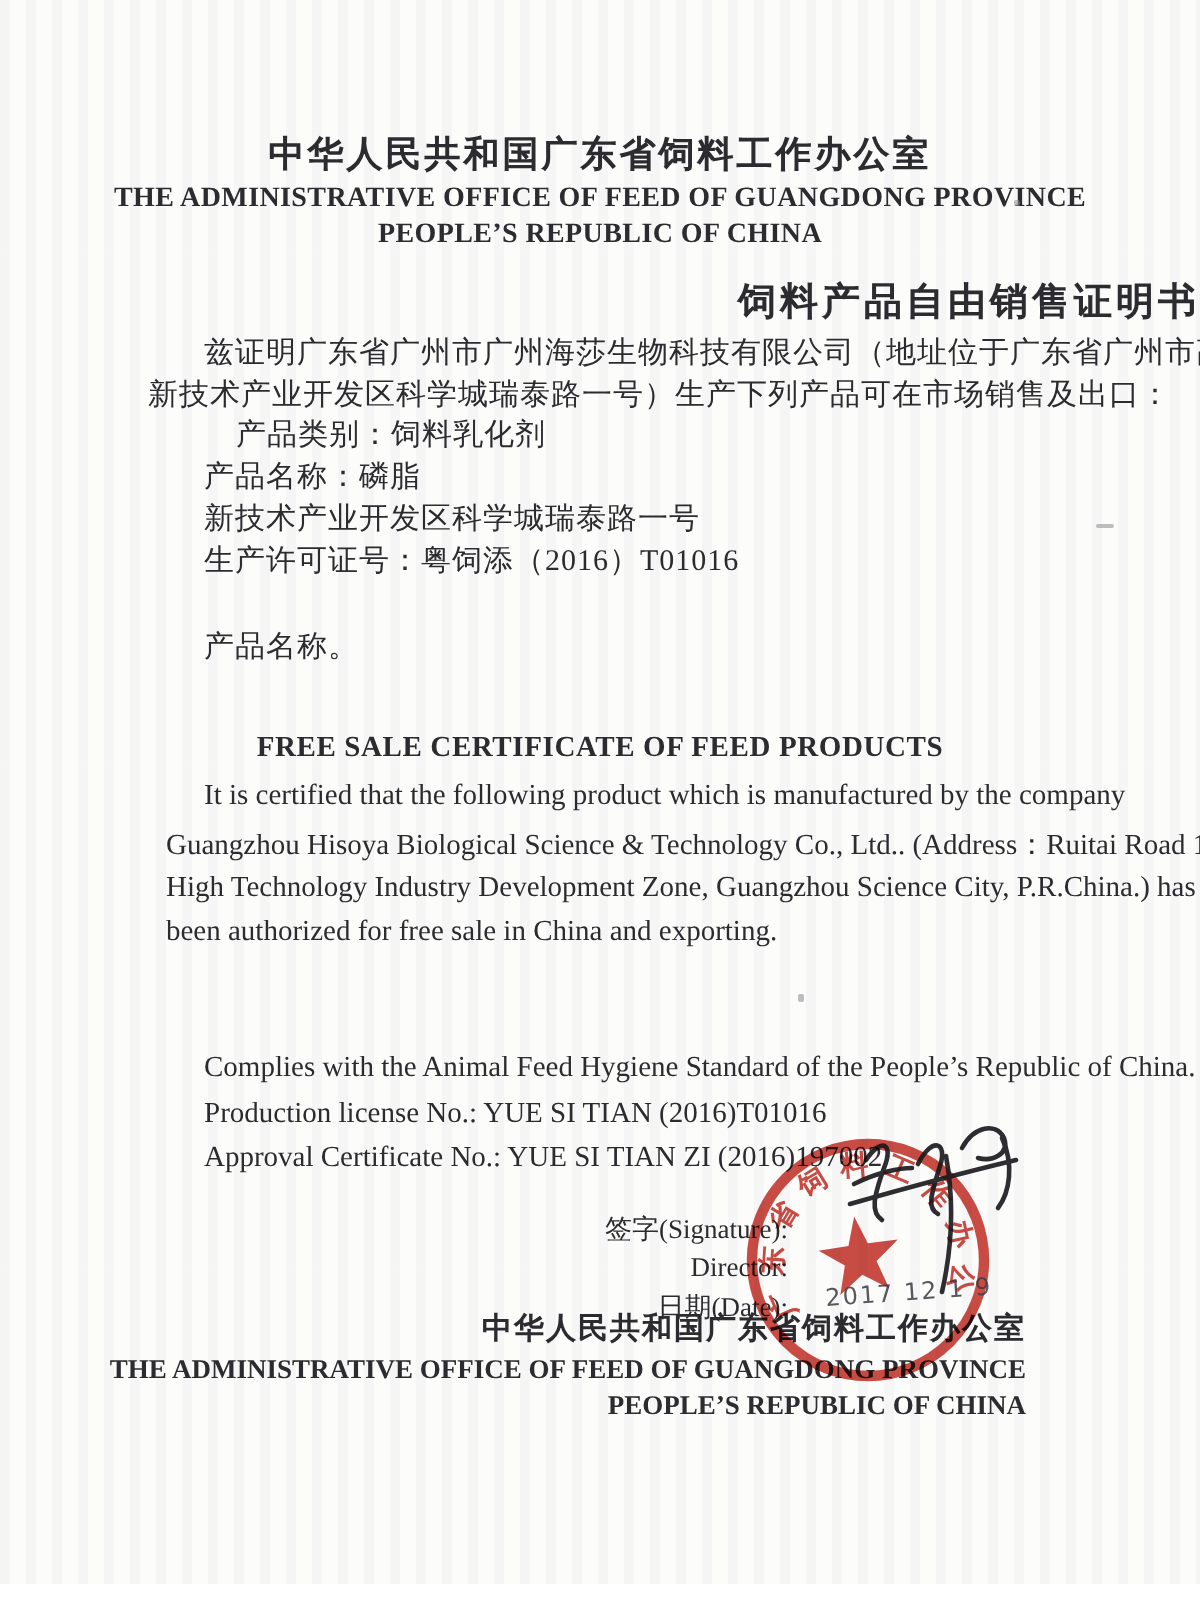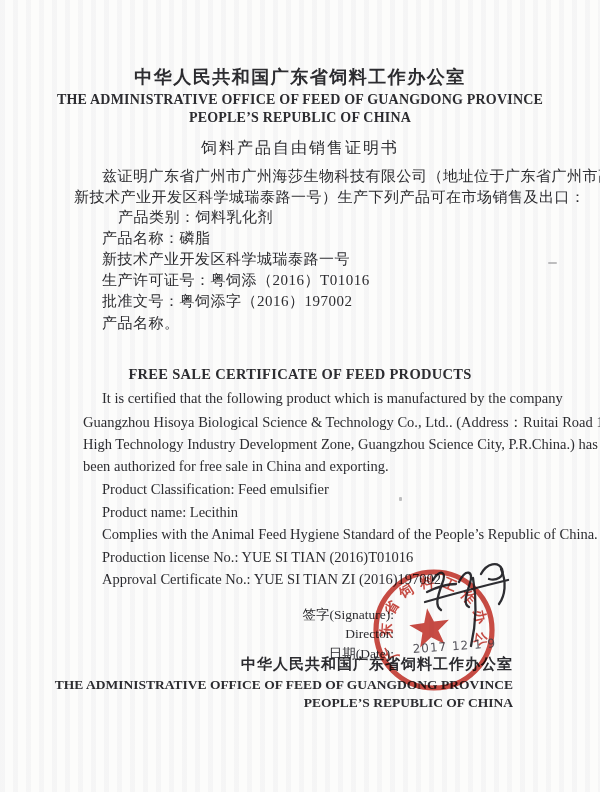--- a/index.html
+++ b/index.html
@@ -13,21 +13,21 @@
     overflow:hidden;
     font-family:"Liberation Serif","DejaVu Serif",serif;
     color:#2c2c30;
   }
   .line{position:absolute;white-space:nowrap;}
   .centered{left:0;right:0;text-align:center;}
   .zh{font-size:15px;letter-spacing:0.5px;}
   .en{font-size:14.5px;}
   .hdr-zh{font-size:18px;font-weight:bold;letter-spacing:1.5px;}
   .hdr-en{font-size:14px;font-weight:bold;letter-spacing:0.2px;}
-  .cert-zh{font-size:16px;font-weight:normal;letter-spacing:2px;}
+  .cert-zh{font-size:19px;font-weight:bold;letter-spacing:2px;text-align:right;}
   .cert-en{font-size:14.5px;font-weight:bold;letter-spacing:0.3px;}
   .sig-label{font-size:13.5px;text-align:right;}
   .ftr-zh{font-size:15px;font-weight:bold;letter-spacing:1px;text-align:right;}
   .ftr-en{font-size:13.5px;font-weight:bold;text-align:right;}
   .stamp-svg{position:absolute;left:355px;top:554px;mix-blend-mode:multiply;}
   .speck{position:absolute;background:#8a8a8e;opacity:0.55;border-radius:1px;}
 </style>
 </head>
 <body>
 
@@ -38,31 +38,28 @@
   <div class="line centered hdr-en" style="top:110px;">PEOPLE’S REPUBLIC OF CHINA</div>
 
   <div class="line centered cert-zh" style="top:138px;">饲料产品自由销售证明书</div>
 
   <div class="line zh" style="left:102px;top:167px;">兹证明广东省广州市广州海莎生物科技有限公司（地址位于广东省广州市高</div>
   <div class="line zh" style="left:74px;top:188px;">新技术产业开发区科学城瑞泰路一号）生产下列产品可在市场销售及出口：</div>
   <div class="line zh" style="left:102px;top:208px;margin-left:16px;">产品类别：饲料乳化剂</div>
   <div class="line zh" style="left:102px;top:229px;">产品名称：磷脂</div>
   <div class="line zh" style="left:102px;top:250px;">新技术产业开发区科学城瑞泰路一号</div>
   <div class="line zh" style="left:102px;top:271px;">生产许可证号：粤饲添（2016）T01016</div>
-  <div class="line zh" style="left:102px;top:292px;">批准文号：粤饲添字（2016）197002</div>
   <div class="line zh" style="left:102px;top:314px;">产品名称。</div>
 
   <div class="line centered cert-en" style="top:366px;">FREE SALE CERTIFICATE OF FEED PRODUCTS</div>
 
   <div class="line en" style="left:102px;top:390px;">It is certified that the following product which is manufactured by the company</div>
   <div class="line en" style="left:83px;top:413px;">Guangzhou Hisoya Biological Science &amp; Technology Co., Ltd.. (Address：Ruitai Road 1#,</div>
   <div class="line en" style="left:83px;top:436px;">High Technology Industry Development Zone, Guangzhou Science City, P.R.China.) has</div>
   <div class="line en" style="left:83px;top:458px;">been authorized for free sale in China and exporting.</div>
-  <div class="line en" style="left:102px;top:481px;">Product Classification: Feed emulsifier</div>
-  <div class="line en" style="left:102px;top:504px;">Product name: Lecithin</div>
   <div class="line en" style="left:102px;top:526px;">Complies with the Animal Feed Hygiene Standard of the People’s Republic of China.</div>
   <div class="line en" style="left:102px;top:549px;text-align:right;">Production license No.: YUE SI TIAN (2016)T01016</div>
   <div class="line en" style="left:102px;top:571px;">Approval Certificate No.: YUE SI TIAN ZI (2016)197002</div>
 
   <div class="line sig-label" style="right:206px;top:606px;">签字(Signature):</div>
   <div class="line sig-label" style="right:206px;top:626px;">Director:</div>
   <div class="line sig-label" style="right:206px;top:645px;">日期(Date):</div>
 
   <div class="line ftr-zh" style="right:87px;top:655px;">中华人民共和国广东省饲料工作办公室</div>
   <div class="line ftr-en" style="right:87px;top:677px;">THE ADMINISTRATIVE OFFICE OF FEED OF GUANGDONG PROVINCE</div>

